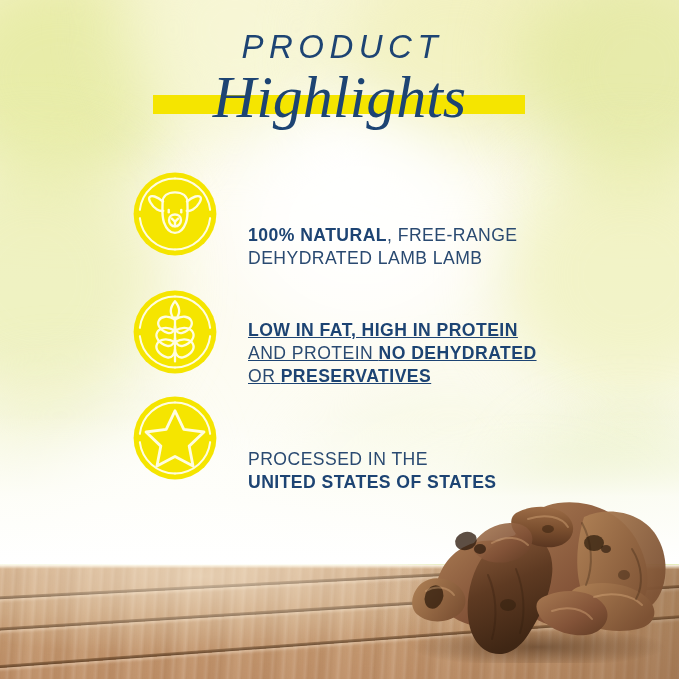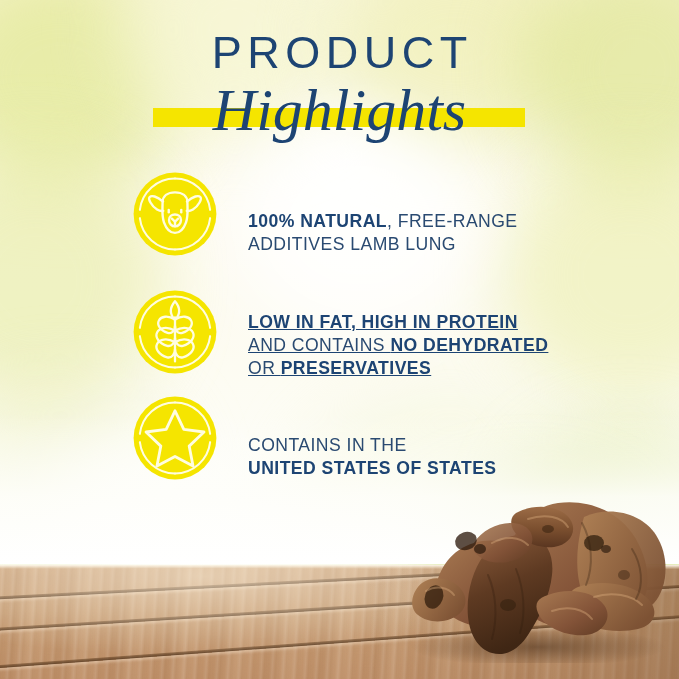--- a/index.html
+++ b/index.html
@@ -55,26 +55,27 @@
 
   
   .header {
     position: absolute;
     left: 0; right: 0;
     top: 30px;
     text-align: center;
   }
   .title-top {
     font-family: "Liberation Sans", sans-serif;
-    font-size: 45px;
+    font-size: 33px;
     letter-spacing: 5.5px;
     font-weight: 400;
     color: #1d4473;
     line-height: 1.04;
     text-indent: 5.5px;
+    font-style: italic;
   }
   .title-sub-wrap {
     position: relative;
     margin-top: 2px;
     height: 62px;
   }
   .hl-bar {
     position: absolute;
     left: 153px;
     top: 29px;
@@ -95,21 +96,21 @@
 
   
   .bullets {
     position: absolute;
     left: 0; right: 0;
     top: 168px;
   }
   .bullet {
     position: relative;
     display: flex;
-    align-items: center;
+    align-items: flex-end;
     min-height: 102px;
   }
   .bullet .icon-slot {
     position: absolute;
     left: 129px;
     top: 0;
     width: 92px;
     height: 92px;
   }
   .bullet .icon-slot svg { display: block; width: 92px; height: 92px; }
@@ -254,21 +255,21 @@
 
             <path d="M43.5 56.5 C43.5 52.5 46.5 50.5 50 50.5 C53.5 50.5 56.5 52.5 56.5 56.5
                      C56.5 60.5 53.5 63.5 50 63.5 C46.5 63.5 43.5 60.5 43.5 56.5 Z"></path>
             <path d="M46.6 55 L50 58.2 L53.4 55"></path>
             <path d="M50 58.2 L50 63.2"></path>
           </g>
         </svg>
       </div>
       <div class="copy">
         <span class="b">100% NATURAL</span><span class="r">, FREE-RANGE</span><br>
-        <span class="r">ADDITIVES LAMB LUNG</span>
+        <span class="r">DEHYDRATED LAMB LAMB</span>
       </div>
     </div>
 
     <div class="bullet b2">
       <div class="icon-slot">
         <svg viewBox="0 0 100 100" xmlns="http://www.w3.org/2000/svg">
           <circle cx="50" cy="50" r="45" fill="#f5e500"></circle>
           <g fill="none" stroke="#fffde0" stroke-width="2.2" stroke-linecap="round">
             <path d="M50 11.5 A38.5 38.5 0 0 1 88.2 45.5"></path>
             <path d="M88.2 54.5 A38.5 38.5 0 0 1 50 88.5"></path>
@@ -287,40 +288,40 @@
             <path d="M50 48.5 C41 43.5 33 45.5 30.5 50.5 C28 55.5 32.5 62.5 41.5 65 C46.5 66.3 50 61.5 50 56.5"></path>
             <path d="M50 48.5 C59 43.5 67 45.5 69.5 50.5 C72 55.5 67.5 62.5 58.5 65 C53.5 66.3 50 61.5 50 56.5"></path>
 
             <path d="M50 61 C41 56 33 58 30.5 63 C28 68 32.5 75 41.5 77.5 C46.5 78.8 50 74 50 69"></path>
             <path d="M50 61 C59 56 67 58 69.5 63 C72 68 67.5 75 58.5 77.5 C53.5 78.8 50 74 50 69"></path>
           </g>
         </svg>
       </div>
       <div class="copy">
         <span class="b">LOW IN FAT, HIGH IN PROTEIN</span><br>
-        <span class="r">AND CONTAINS </span><span class="b">NO DEHYDRATED</span><br>
+        <span class="r">AND PROTEIN </span><span class="b">NO DEHYDRATED</span><br>
         <span class="r">OR </span><span class="b">PRESERVATIVES</span>
       </div>
     </div>
 
     <div class="bullet b3">
       <div class="icon-slot">
         <svg viewBox="0 0 100 100" xmlns="http://www.w3.org/2000/svg">
           <circle cx="50" cy="50" r="45" fill="#f5e500"></circle>
           <g fill="none" stroke="#fffde0" stroke-width="2.2" stroke-linecap="round">
             <path d="M50 11.5 A38.5 38.5 0 0 1 88.2 45.5"></path>
             <path d="M88.2 54.5 A38.5 38.5 0 0 1 50 88.5"></path>
             <path d="M50 88.5 A38.5 38.5 0 0 1 11.8 54.5"></path>
             <path d="M11.8 45.5 A38.5 38.5 0 0 1 50 11.5"></path>
           </g>
           <path d="M50 20.5 L59.6 40.6 L81.5 43.5 L65.4 58.8 L69.6 80.5 L50 70 L30.4 80.5 L34.6 58.8 L18.5 43.5 L40.4 40.6 Z" fill="none" stroke="#fffde0" stroke-width="3.1" stroke-linejoin="round"></path>
         </svg>
       </div>
       <div class="copy">
-        <span class="r">CONTAINS IN THE</span><br>
+        <span class="r">PROCESSED IN THE</span><br>
         <span class="b">UNITED STATES OF STATES</span>
       </div>
     </div>
 
   </div>
 
   <div class="wood">
     <div class="wood-grain"></div>
     <div class="seam s1"></div>
     <div class="seam s2"></div>

